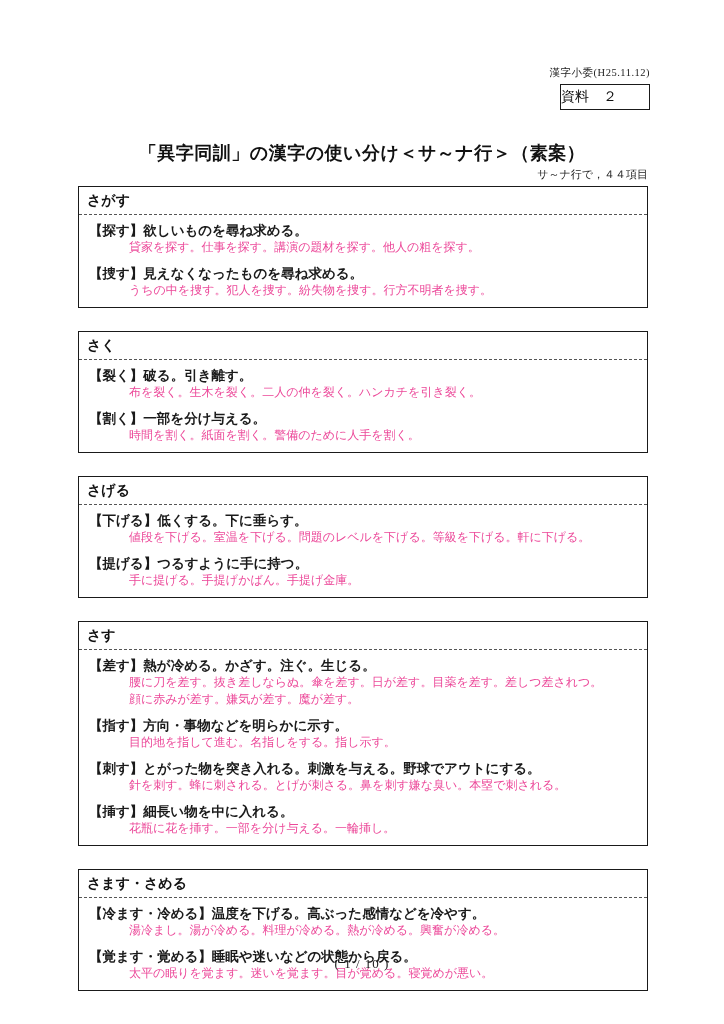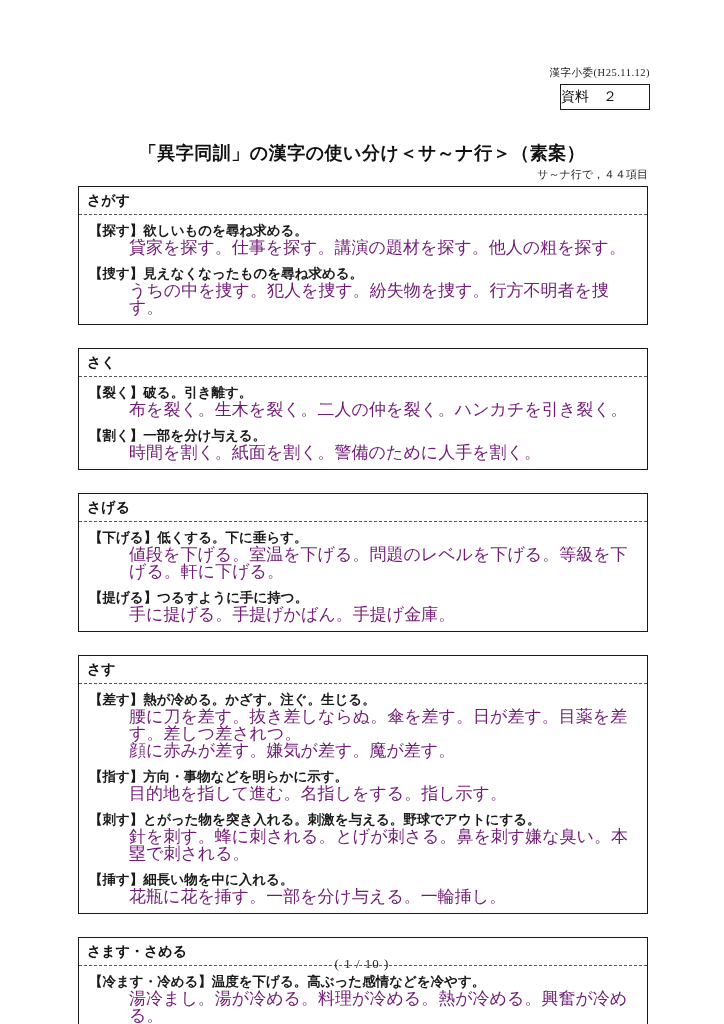--- a/index.html
+++ b/index.html
@@ -80,23 +80,23 @@
   .entry { margin-bottom: 9px; }
   .entry:last-child { margin-bottom: 0; }
   .def {
     font-family: "Liberation Sans", "DejaVu Sans", sans-serif;
     font-weight: bold;
     font-size: 13.5px;
     line-height: 17px;
     color: #1a1a1a;
   }
   .ex {
-    font-size: 17px;
+    font-size: 12px;
     line-height: 17px;
-    color: #701a75;
+    color: #ec4899;
     padding-left: 40px;
   }
   .footer {
     position: absolute;
     top: 956px;
     left: 0;
     width: 100%;
     text-align: center;
     font-size: 13px;
     color: #222;

